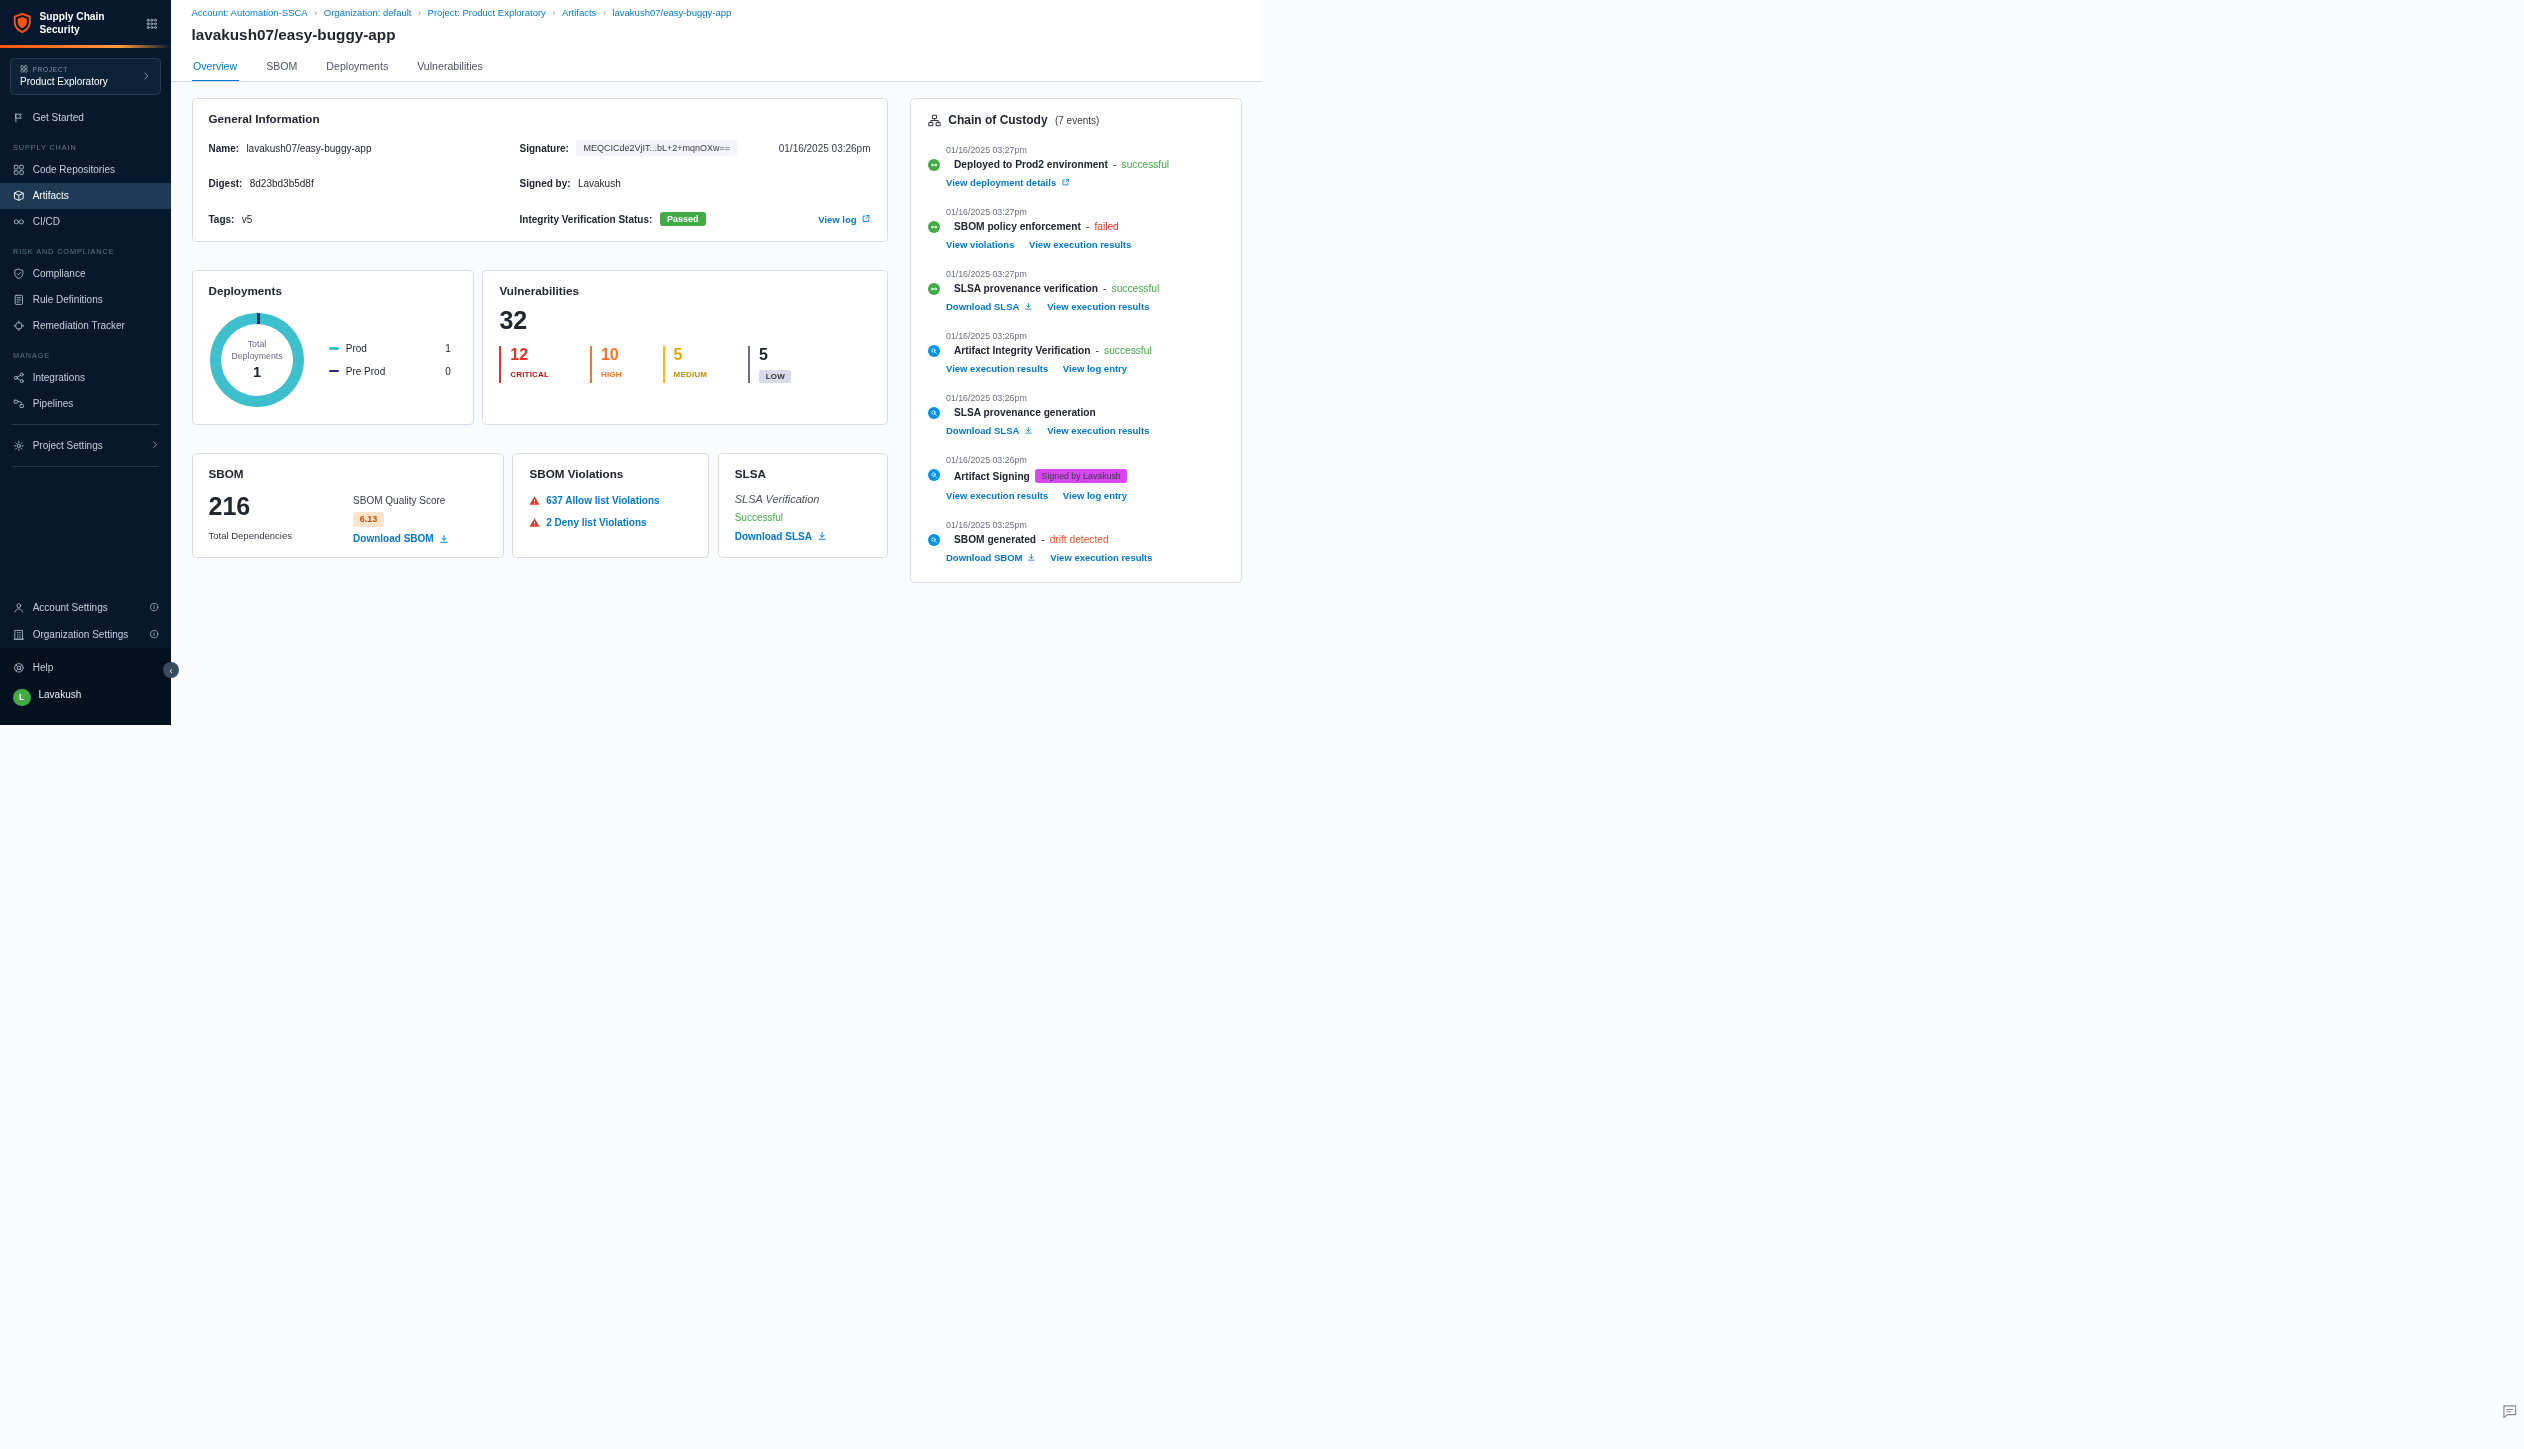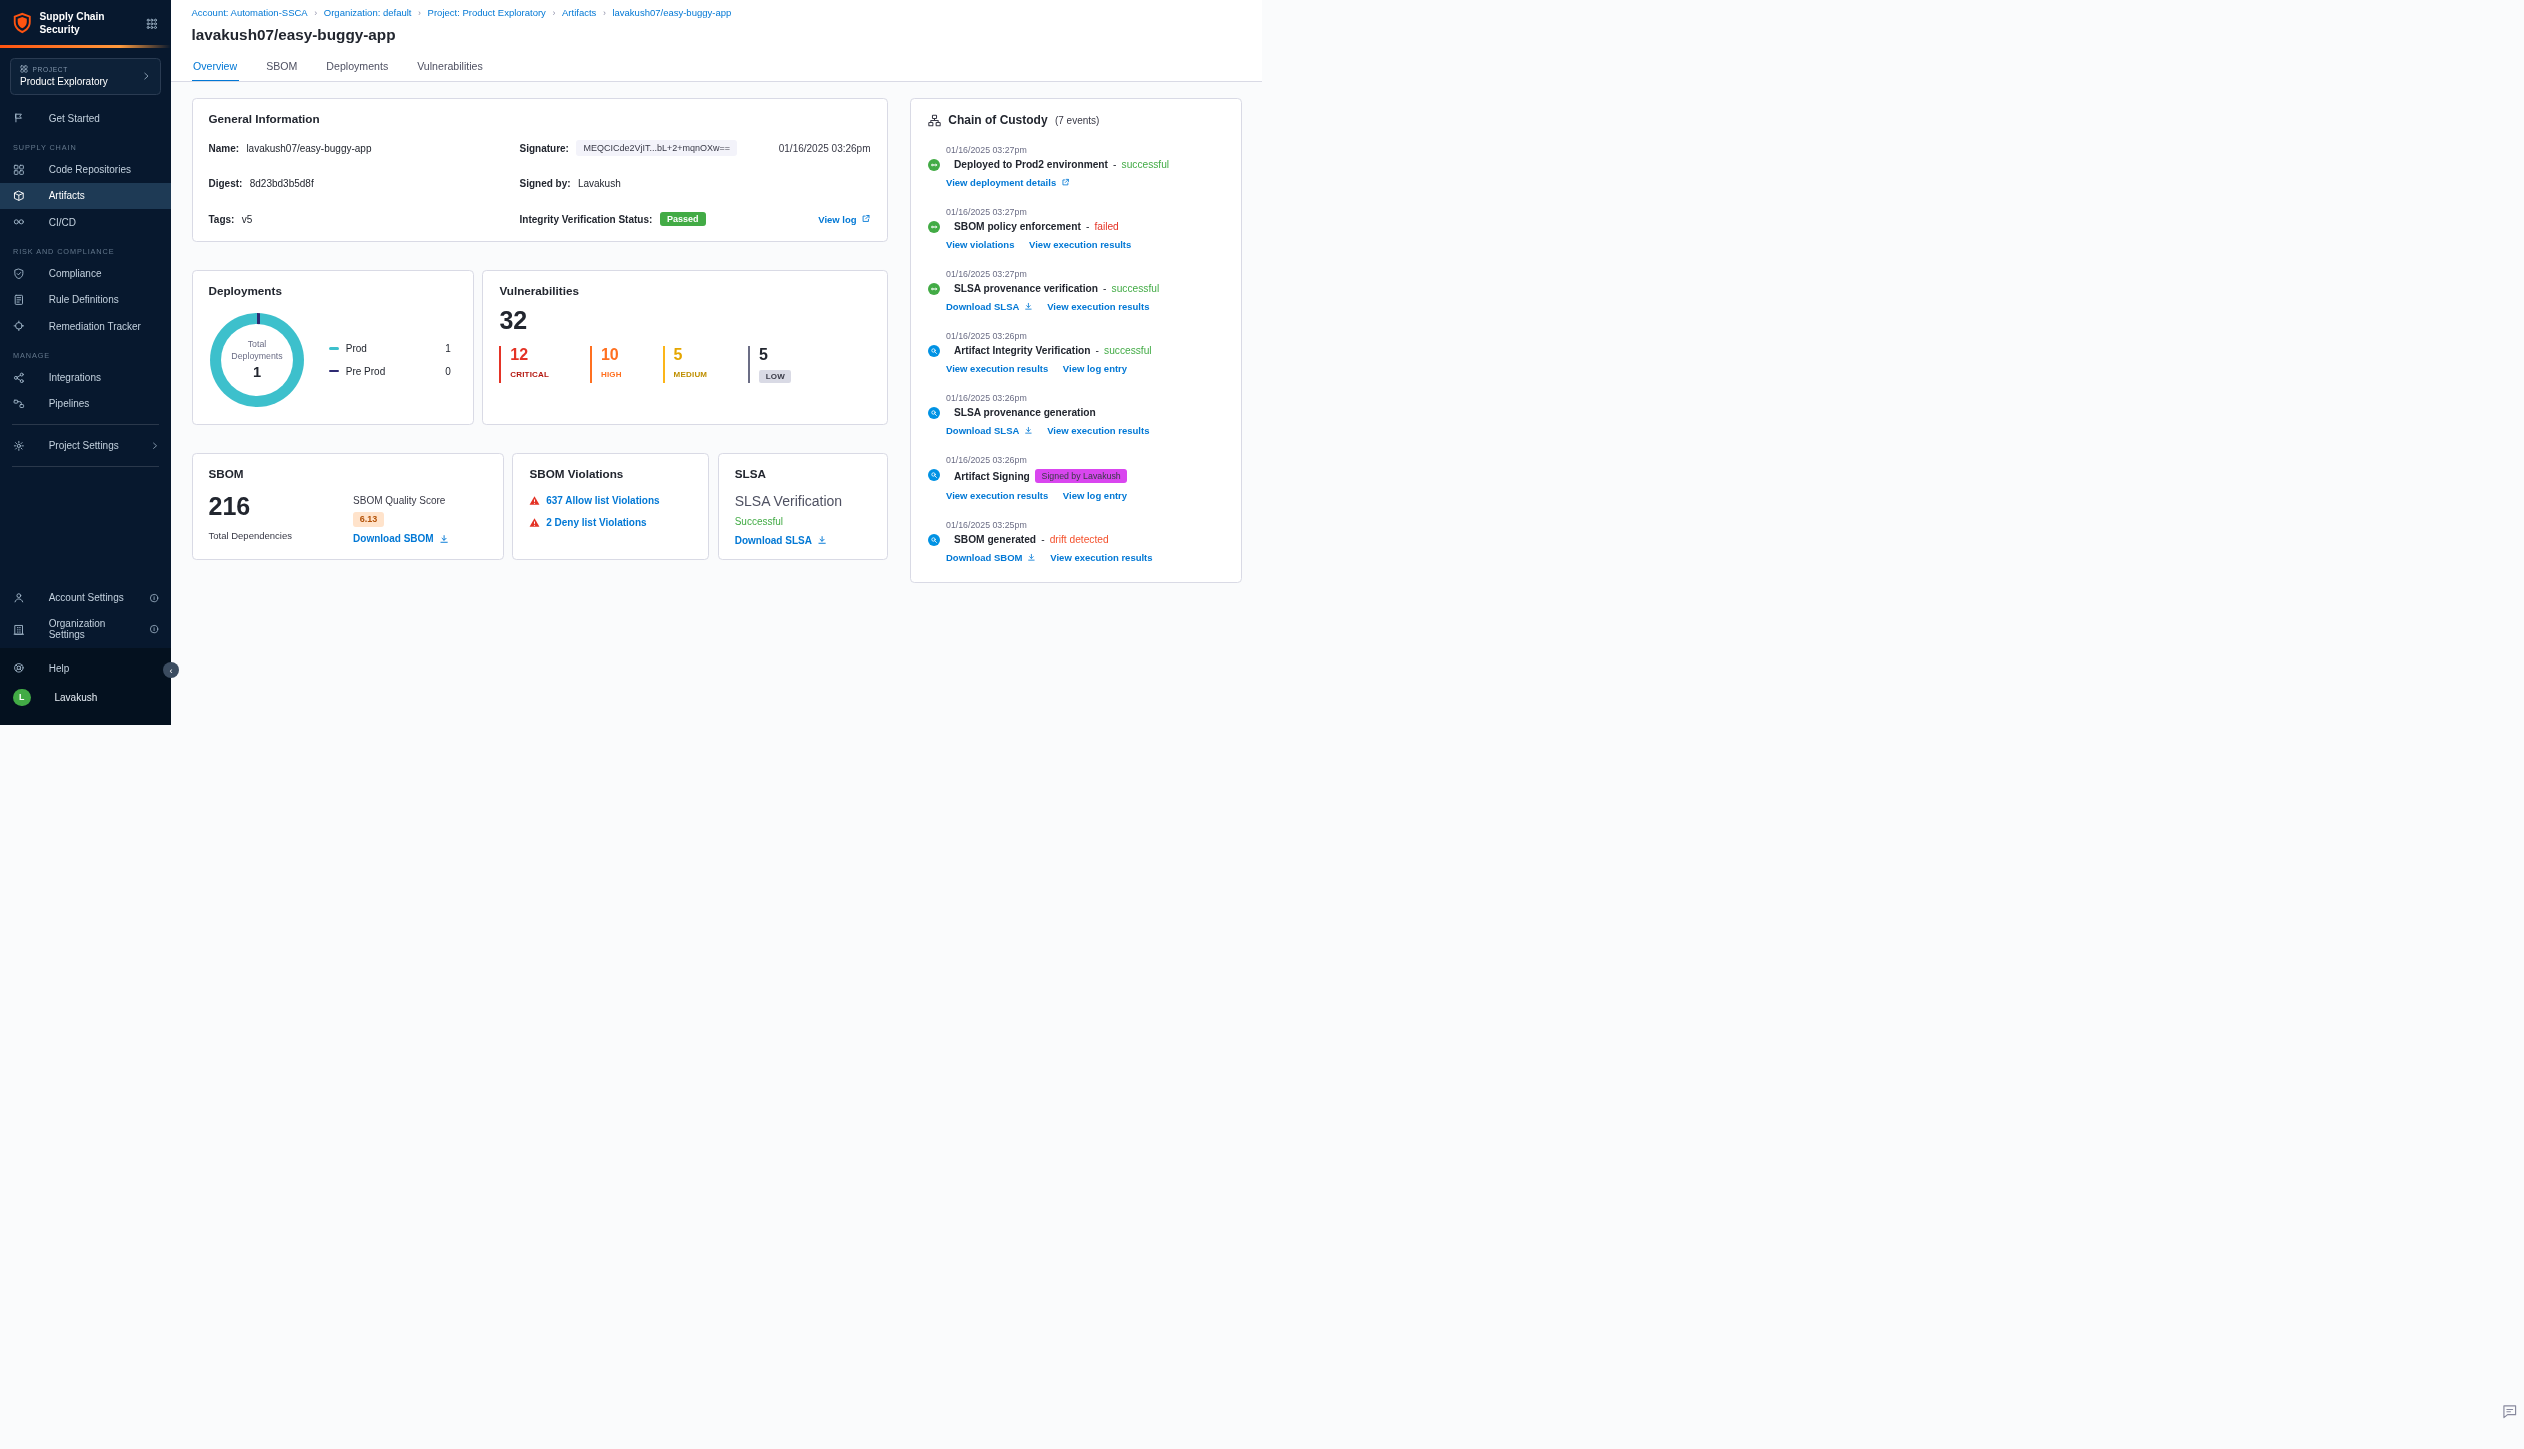--- a/index.html
+++ b/index.html
@@ -37,21 +37,21 @@
     padding: 6.6px 8.8px; display:flex; align-items:center; cursor:pointer; position:relative;
   }
   .project-selector .ps-text { flex:1; }
   .ps-label-row { display:flex; align-items:center; gap:4.4px; }
   .ps-label { font-size: 6.6px; letter-spacing: 0.7px; color:#8296ab; }
   .ps-name { font-size: 10px; color:#fff; margin-top: 2.9px; }
   .ps-chevron { color:#8296ab; }
 
   .nav { flex:1; display:flex; flex-direction:column; padding-top: 2.9px; }
   .nav-item {
-    display:flex; align-items:center; gap:24px; padding: 7.3px 11.7px 7.3px 13px;
+    display:flex; align-items:flex-start; gap:8px; padding: 7.3px 11.7px 7.3px 13px;
     font-size: 10px; color:#c3d1de; cursor:pointer;
   }
   .nav-item.active { background:#1e3a55; color:#fff; }
   .nav-heading {
     font-size: 7.3px; letter-spacing: 0.9px; color:#64788c;
     margin: 11.7px 0 4.4px 13px;
   }
   .nav-spacer-icon { width:11.7px; flex-shrink:0; }
   .nav-right { margin-left:auto; }
   .nav-divider { border:none; border-top:0.7px solid rgba(255,255,255,0.14); margin: 7.3px 11.7px; }
@@ -149,21 +149,21 @@
   .quality-badge { align-self:flex-start; background:#ffe3cb; color:#b45309; font-weight:700; font-size:9px; padding: 2.2px 6.6px; border-radius:2.9px; }
   .dl-link { color:#0278d5; font-weight:700; font-size: 10px; display:inline-flex; align-items:center; gap: 5.1px; cursor:pointer; }
 
   
   .viol-list { margin-top: 14.6px; display:flex; flex-direction:column; gap: 11px; }
   .viol-row { display:flex; align-items:center; gap: 5.8px; }
   .viol-link { color:#0278d5; font-weight:700; font-size: 10px; cursor:pointer; }
 
   
   .slsa-body { margin-top: 13px; display:flex; flex-direction:column; gap: 7.3px; }
-  .slsa-label { font-size: 14px; color:#4f5162; }
+  .slsa-label { font-size: 11px; color:#4f5162;font-style:italic; }
   .slsa-status { font-size: 10px; color:#42ab45; }
 
   
   .card-coc { padding: 14.6px 17.5px 19px; }
   .coc-header { display:flex; align-items:center; gap: 7.3px; }
   .coc-title { font-size: 12px; font-weight: 700; }
   .coc-count { font-size: 10px; color:#383946; }
   .coc-events { margin-top: 17.5px; display:flex; flex-direction:column; gap: 19px; }
   .event { position:relative; padding-left: 18px; }
   .event-time { font-size: 8.8px; color:#6b6d85; }

